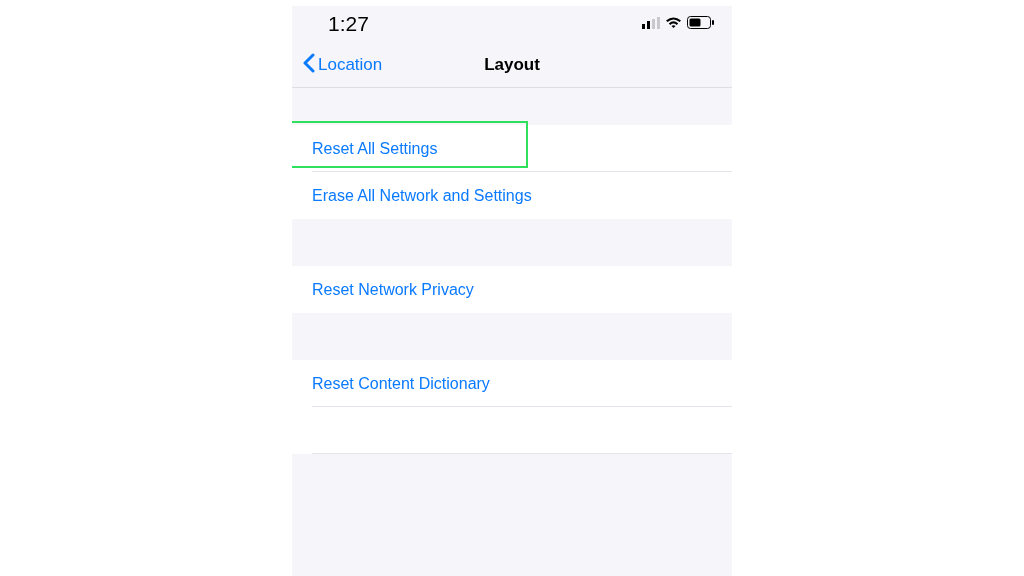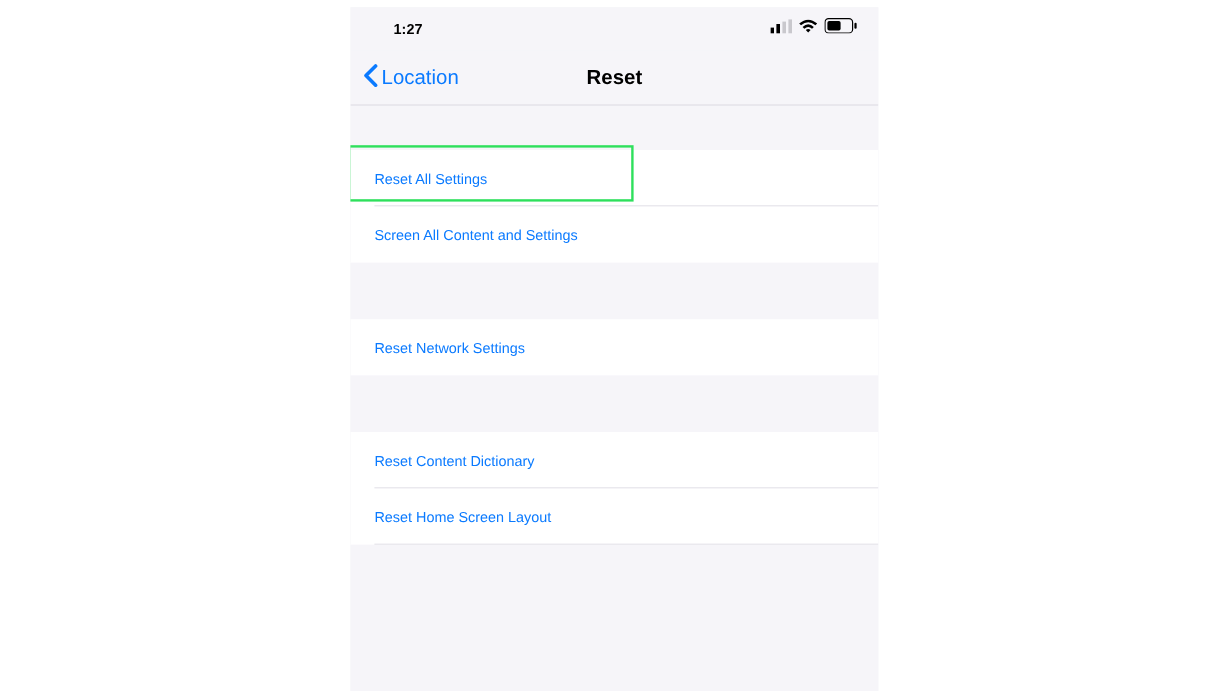--- a/index.html
+++ b/index.html
@@ -22,22 +22,22 @@
     }
     .status-bar {
       height: 36px;
       display: flex;
       align-items: center;
       justify-content: space-between;
       padding: 0 18px 0 36px;
       background: #f6f5f9;
     }
     .time {
-      font-weight: 700;
-      font-size: 12px;
+      font-weight: 400;
+      font-size: 21px;
       color: #000;
     }
     .status-icons {
       display: flex;
       align-items: center;
       gap: 5px;
     }
     .nav-bar {
       height: 46px;
       display: flex;
@@ -72,21 +72,21 @@
     }
     .group {
       background: #fff;
     }
     .row {
       height: 47px;
       display: flex;
       align-items: center;
       padding: 0 20px;
       color: #0a7aff;
-      font-size: 12px;
+      font-size: 16px;
       cursor: pointer;
       position: relative;
     }
     .row-sep {
       position: absolute;
       left: 20px;
       right: 0;
       bottom: 0;
       height: 1px;
       background: #e5e4ea;
@@ -137,52 +137,51 @@
 
   <div class="nav-bar">
     <div class="back-btn">
       <span class="back-chevron">
         <svg width="13" height="20" viewBox="0 0 13 20">
           <polyline points="11,2 3,10 11,18" fill="none" stroke="#0a7aff" stroke-width="3" stroke-linecap="round" stroke-linejoin="round"></polyline>
         </svg>
       </span>
       <span>Location</span>
     </div>
-    <div class="nav-title">Reset</div>
+    <div class="nav-title">Layout</div>
   </div>
 
   <div class="spacer"></div>
 
   <div class="group">
     <div class="row" style="position:relative;">
       <span>Reset All Settings</span>
       <div class="row-sep"></div>
       <div class="highlight" style="left:-2px; top:-4px; width:238px; height:47px;"></div>
     </div>
     <div class="row">
-      <span>Screen All Content and Settings</span>
+      <span>Erase All Network and Settings</span>
     </div>
   </div>
 
   <div class="spacer" style="height:47px;"></div>
 
   <div class="group">
     <div class="row">
-      <span>Reset Network Settings</span>
+      <span>Reset Network Privacy</span>
     </div>
   </div>
 
   <div class="spacer" style="height:47px;"></div>
 
   <div class="group">
     <div class="row">
       <span>Reset Content Dictionary</span>
       <div class="row-sep"></div>
     </div>
     <div class="row">
-      <span>Reset Home Screen Layout</span>
       <div class="row-sep"></div>
     </div>
   </div>
 
   <div class="spacer bottom-fill" style="height:200px;"></div>
 
 </div>
 
 </body></html>

